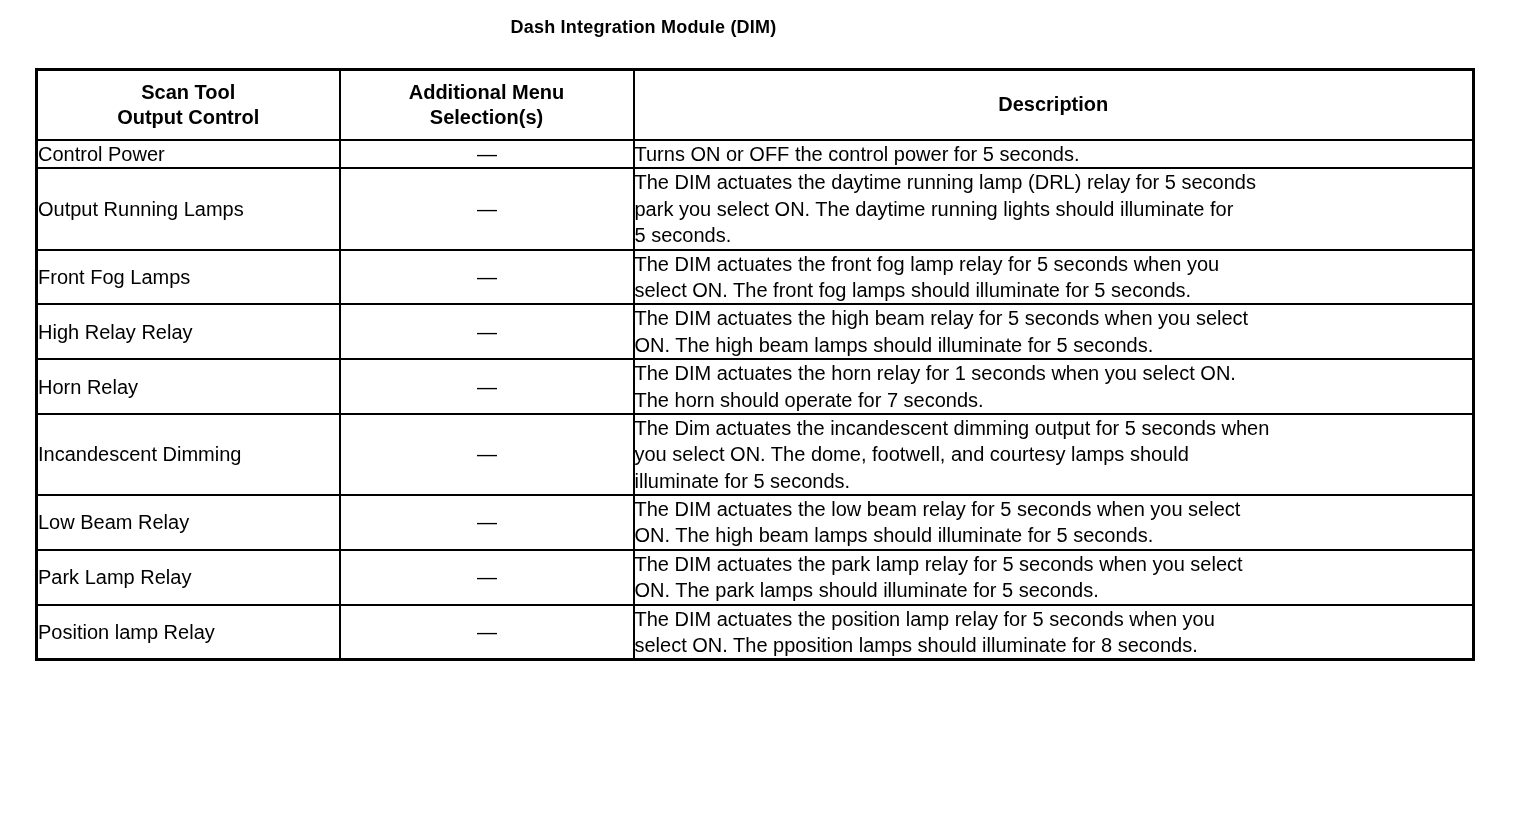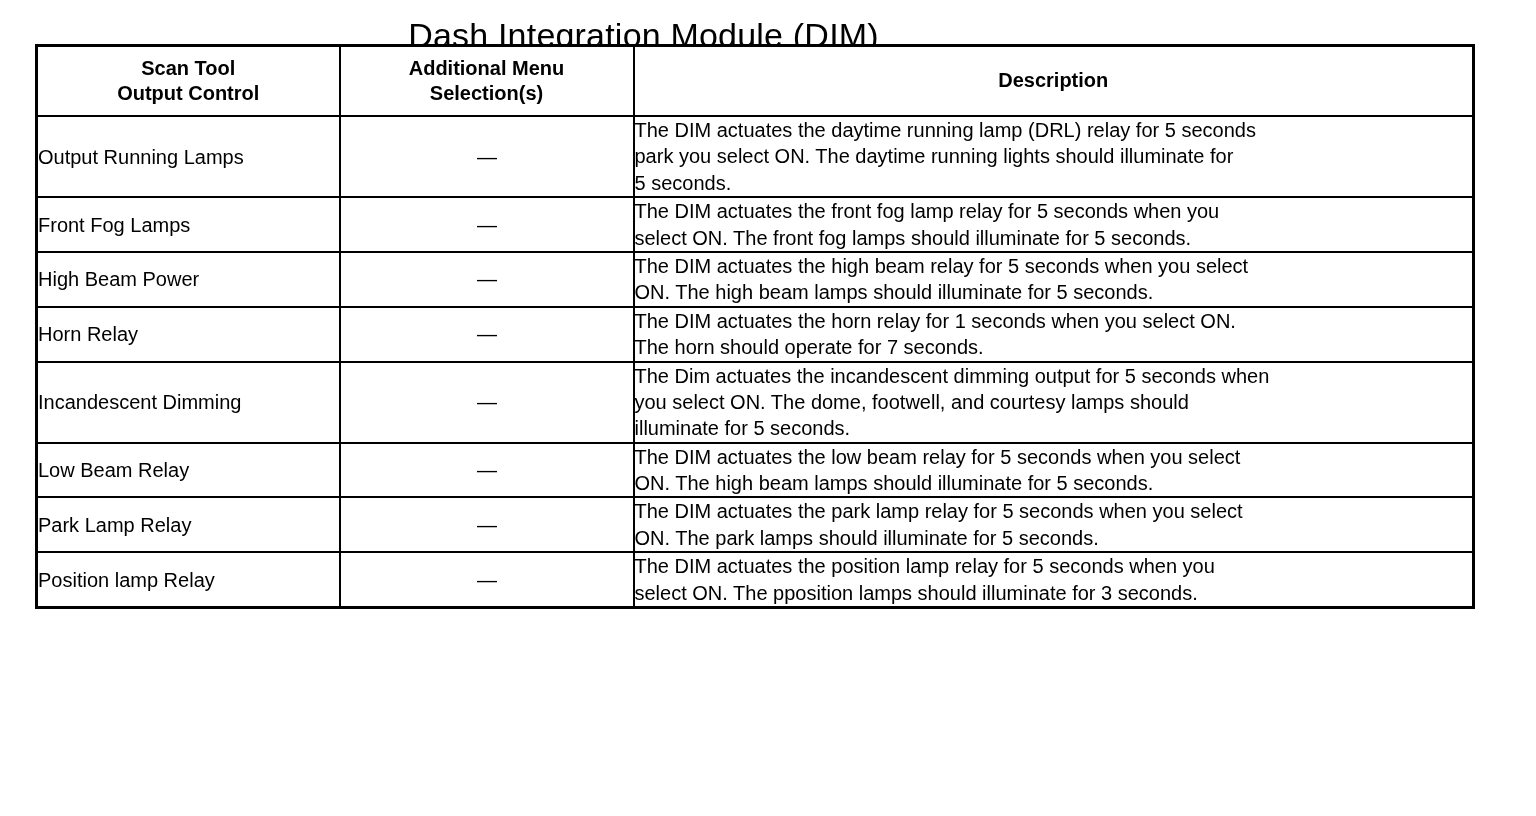--- a/index.html
+++ b/index.html
@@ -21,30 +21,30 @@
     height: 816px;
     background: #ffffff;
   }
 
   .doc-title {
     position: absolute;
     top: 18px;
     left: 0;
     width: 1287px;
     text-align: center;
-    font-size: 34px;
-    font-weight: normal;
+    font-size: 18px;
+    font-weight: bold;
     letter-spacing: 0.2px;
     line-height: 1;
   }
 
   .table-wrap {
     position: absolute;
     left: 35px;
-    top: 44px;
+    top: 68px;
     width: 1202px;
   }
 
   table.dim-table {
     border-collapse: collapse;
     table-layout: fixed;
     width: 1437px;
     background: #fff;
   }
 
@@ -127,39 +127,46 @@
             <span>Output Control</span>
           </th>
           <th>
             <span>Additional Menu</span><br>
             <span>Selection(s)</span>
           </th>
           <th class="desc-head">Description</th>
         </tr>
       </thead>
       <tbody id="table-body">
+      <tr>
+            <td class="control-cell">Control Power</td>
+            <td class="menu-cell"><span class="dash">—</span></td>
+            <td class="desc-cell">
+              <span class="line">Turns ON or OFF the control power for 5 seconds.</span>
+            </td>
+          </tr>
           <tr>
             <td class="control-cell">Output Running Lamps</td>
             <td class="menu-cell"><span class="dash">—</span></td>
             <td class="desc-cell">
               <span class="line">The DIM actuates the daytime running lamp (DRL) relay for 5 seconds</span>
               <span class="line">park you select ON. The daytime running lights should illuminate for</span>
               <span class="line">5 seconds.</span>
             </td>
           </tr>
           <tr>
             <td class="control-cell">Front Fog Lamps</td>
             <td class="menu-cell"><span class="dash">—</span></td>
             <td class="desc-cell">
               <span class="line">The DIM actuates the front fog lamp relay for 5 seconds when you</span>
               <span class="line">select ON. The front fog lamps should illuminate for 5 seconds.</span>
             </td>
           </tr>
           <tr>
-            <td class="control-cell">High Beam Power</td>
+            <td class="control-cell">High Relay Relay</td>
             <td class="menu-cell"><span class="dash">—</span></td>
             <td class="desc-cell">
               <span class="line">The DIM actuates the high beam relay for 5 seconds when you select</span>
               <span class="line">ON. The high beam lamps should illuminate for 5 seconds.</span>
             </td>
           </tr>
           <tr>
             <td class="control-cell">Horn Relay</td>
             <td class="menu-cell"><span class="dash">—</span></td>
             <td class="desc-cell">
@@ -190,20 +197,20 @@
             <td class="desc-cell">
               <span class="line">The DIM actuates the park lamp relay for 5 seconds when you select</span>
               <span class="line">ON. The park lamps should illuminate for 5 seconds.</span>
             </td>
           </tr>
           <tr>
             <td class="control-cell">Position lamp Relay</td>
             <td class="menu-cell"><span class="dash">—</span></td>
             <td class="desc-cell">
               <span class="line">The DIM actuates the position lamp relay for 5 seconds when you</span>
-              <span class="line">select ON. The pposition lamps should illuminate for 3 seconds.</span>
+              <span class="line">select ON. The pposition lamps should illuminate for 8 seconds.</span>
             </td>
           </tr>
         </tbody>
     </table>
   </div>
 
 </div>
 
 </body></html>

